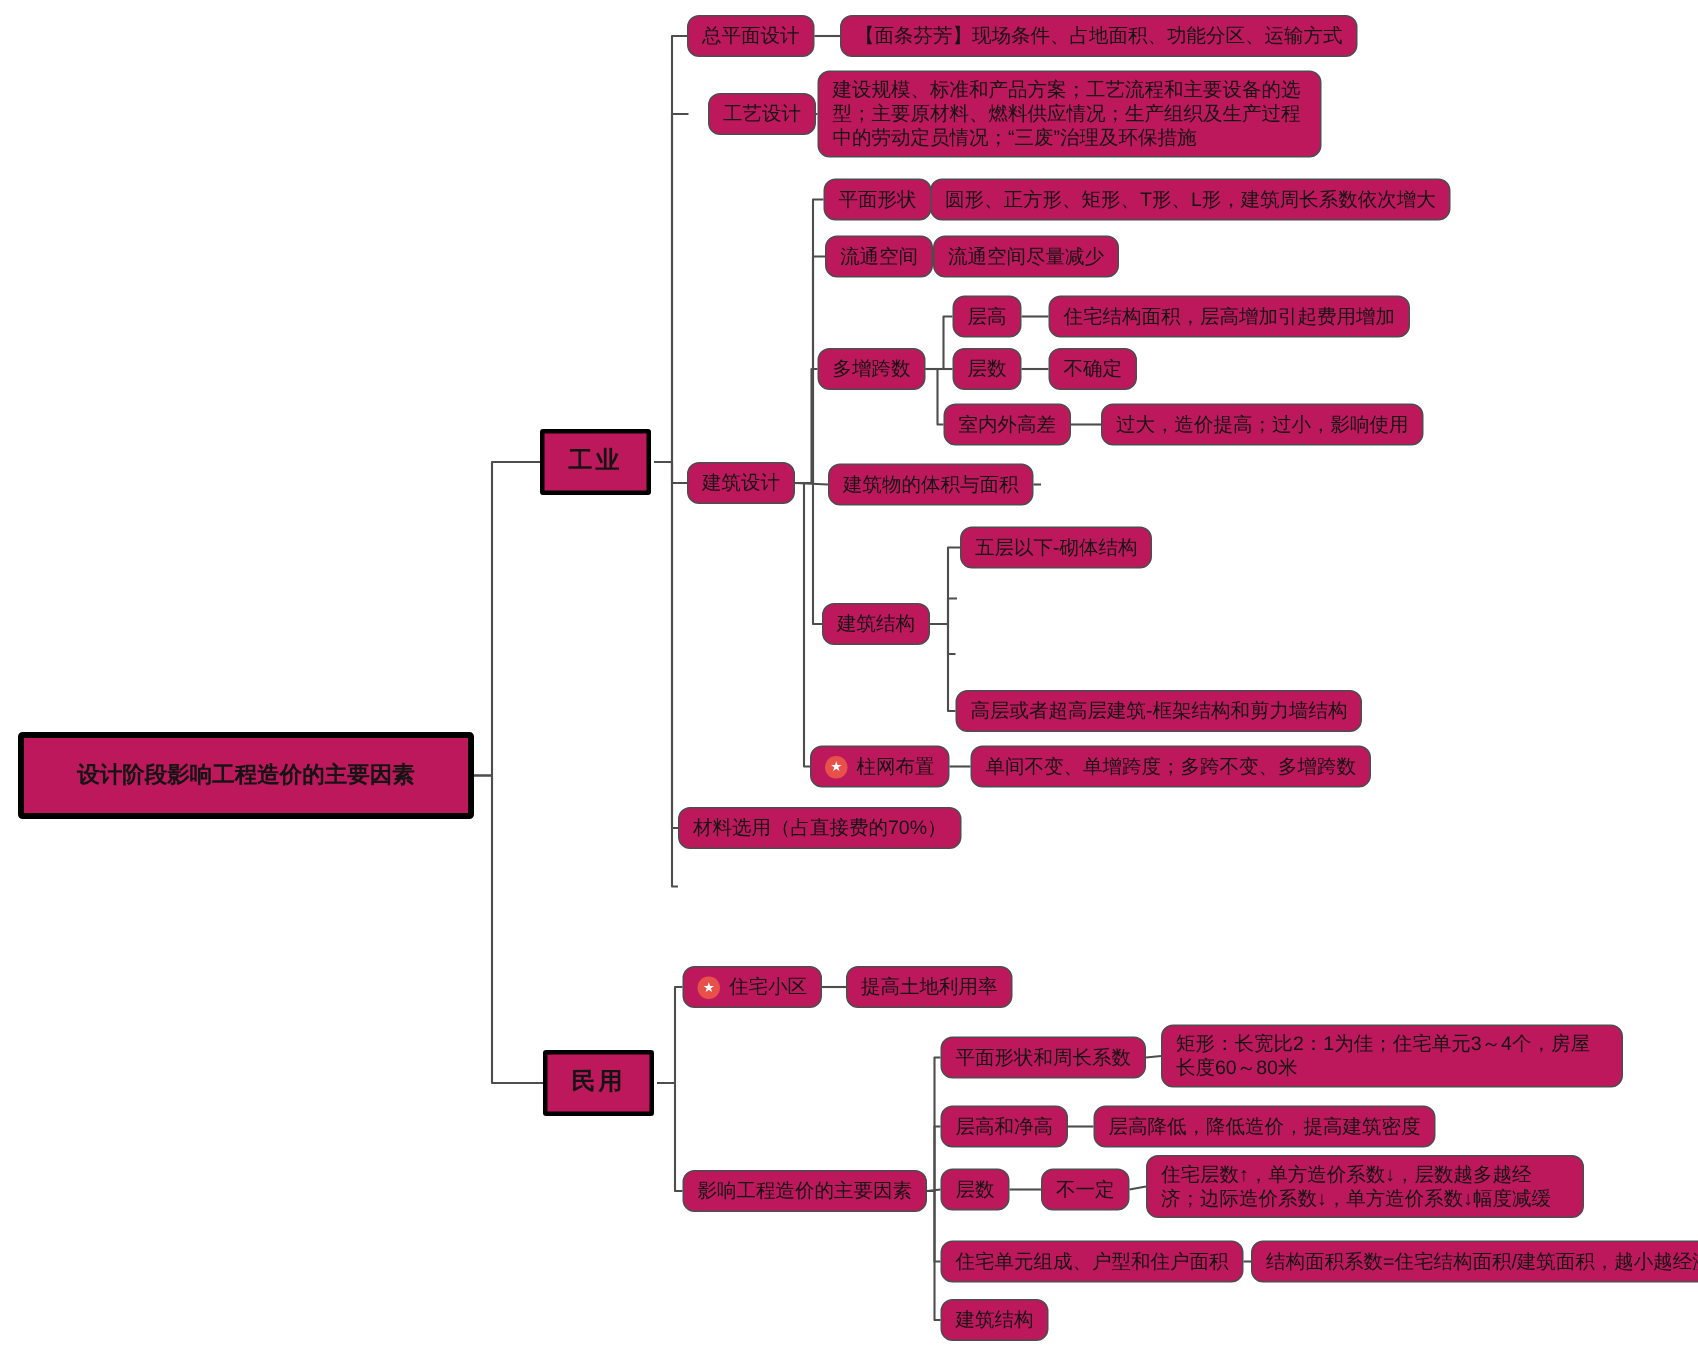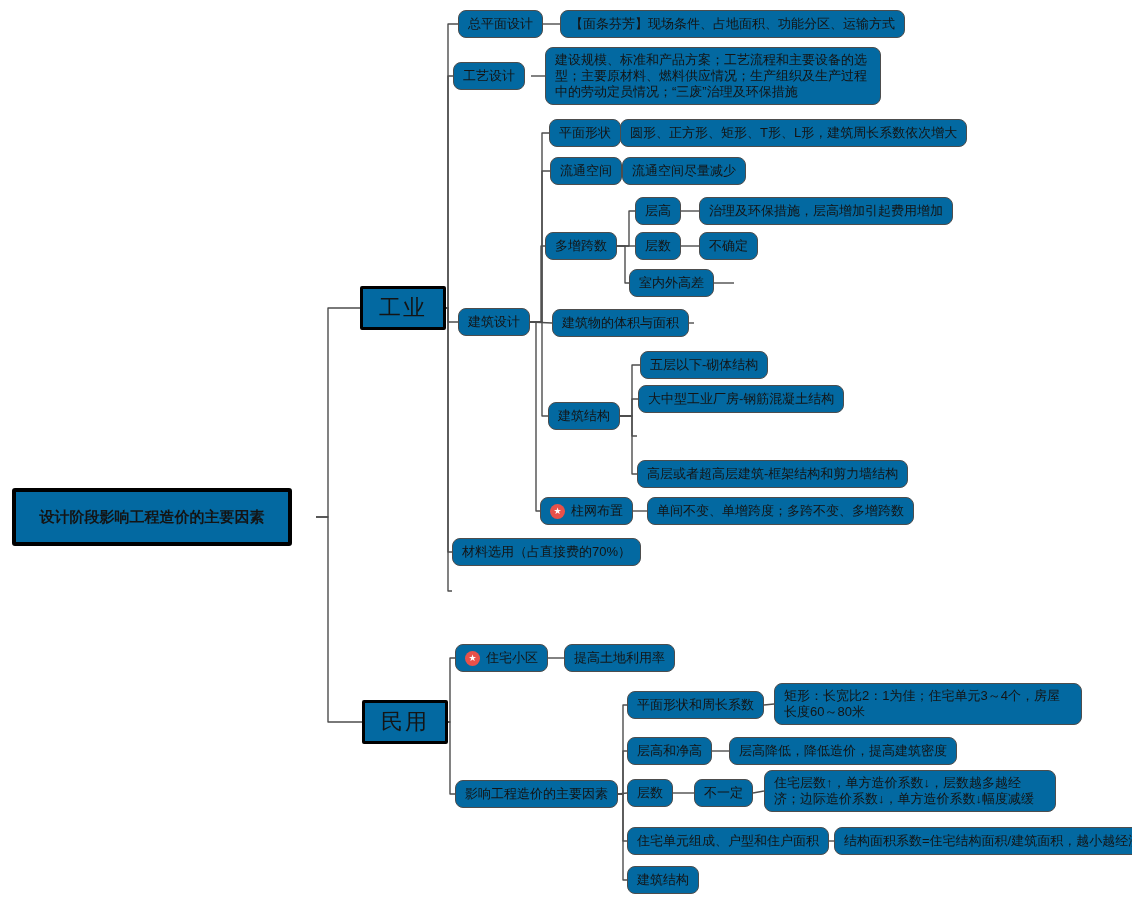--- a/index.html
+++ b/index.html
@@ -2,33 +2,33 @@
 <html style="--border: #4d4d4d; --badge: #e8514a;"><head>
 <meta charset="utf-8">
 <style>
   html,body{margin:0;padding:0;background:#fff;}
   #canvas{
     position:relative;width:1132px;height:905px;background:#fff;overflow:hidden;
     font-family:"Liberation Sans","DejaVu Sans",sans-serif;
   }
   #edges{position:absolute;left:0;top:0;width:1132px;height:905px;z-index:0;}
   .node{
-    position:absolute;z-index:1;background:#0369a1;
+    position:absolute;z-index:1;background:#be185d;
     border:1.4px solid var(--border,#4d4d4d);border-radius:8px;
     padding:4px 9px;font-size:13px;line-height:18px;color:#141414;
     white-space:nowrap;display:flex;align-items:center;gap:6px;box-sizing:content-box;
   }
   .wrap{white-space:normal;line-height:16px;}
   .big{
-    border:3.5px solid #000;border-radius:2px;font-weight:normal;font-size:22px;
+    border:3.5px solid #000;border-radius:2px;font-weight:bold;font-size:16px;
     line-height:22px;padding:8px 16px;justify-content:center;letter-spacing:2px;
   }
   .rootbox{
     border:4px solid #000;border-radius:3px;font-weight:bold;font-size:15px;
-    line-height:18px;padding:16px 0;width:272px;justify-content:center;text-align:center;
+    line-height:18px;padding:16px 12px;width:272px;justify-content:center;text-align:center;
   }
   .badge{
     flex:0 0 auto;width:15px;height:15px;border-radius:50%;
     background:var(--badge,#e8514a);color:#fff;font-size:9px;line-height:15px;
     text-align:center;display:inline-block;font-weight:bold;
   }
 </style>
 </head>
 <body>
 
@@ -78,43 +78,43 @@
       <path d="M618 794 L623 794 L623 880 L627 880" fill="none" stroke="#4d4d4d" stroke-width="1.4" stroke-linejoin="round"></path>
     </svg>
 
   <div class="node rootbox" id="root" style="left:12px;top:488px">设计阶段影响工程造价的主要因素</div>
   <div class="node big" id="ind" style="left:360px;top:286px">工业</div>
   <div class="node big" id="civ" style="left:362px;top:700px">民用</div>
 
   <div class="node" id="sp" style="left:458px;top:10px">总平面设计</div>
   <div class="node" id="sp_n" style="left:560px;top:10px">【面条芬芳】现场条件、占地面积、功能分区、运输方式</div>
 
-  <div class="node" id="proc" style="left:453px;top:62px">工艺设计</div>
+  <div class="node" id="proc" style="left:472px;top:62px">工艺设计</div>
   <div class="node wrap" id="proc_n" style="left:545px;top:47px;width:316px">建设规模、标准和产品方案；工艺流程和主要设备的选型；主要原材料、燃料供应情况；生产组织及生产过程中的劳动定员情况；“三废”治理及环保措施</div>
 
   <div class="node" id="arch" style="left:458px;top:308px">建筑设计</div>
 
   <div class="node" id="shape" style="left:549px;top:119px">平面形状</div>
   <div class="node" id="shape_n" style="left:620px;top:119px">圆形、正方形、矩形、T形、L形，建筑周长系数依次增大</div>
 
   <div class="node" id="circ" style="left:550px;top:157px">流通空间</div>
   <div class="node" id="circ_n" style="left:622px;top:157px">流通空间尽量减少</div>
 
   <div class="node" id="comb" style="left:545px;top:232px">多增跨数</div>
   <div class="node" id="sh" style="left:635px;top:197px">层高</div>
-  <div class="node" id="sh_n" style="left:699px;top:197px">治理及环保措施，层高增加引起费用增加</div>
+  <div class="node" id="sh_n" style="left:699px;top:197px">住宅结构面积，层高增加引起费用增加</div>
   <div class="node" id="sn" style="left:635px;top:232px">层数</div>
   <div class="node" id="sn_n" style="left:699px;top:232px">不确定</div>
   <div class="node" id="hd" style="left:629px;top:269px">室内外高差</div>
+  <div class="node" id="hd_n" style="left:734px;top:269px">过大，造价提高；过小，影响使用</div>
 
   <div class="node" id="vol" style="left:552px;top:309px">建筑物的体积与面积</div>
 
   <div class="node" id="struct" style="left:548px;top:402px">建筑结构</div>
   <div class="node" id="st1" style="left:640px;top:351px">五层以下-砌体结构</div>
-  <div class="node" id="st2" style="left:638px;top:385px">大中型工业厂房-钢筋混凝土结构</div>
   <div class="node" id="st4" style="left:637px;top:460px">高层或者超高层建筑-框架结构和剪力墙结构</div>
 
   <div class="node" id="col" style="left:540px;top:497px">
     <span class="badge">★</span>
     <span>柱网布置</span>
   </div>
   <div class="node" id="col_n" style="left:647px;top:497px">单间不变、单增跨度；多跨不变、多增跨数</div>
 
   <div class="node" id="mat" style="left:452px;top:538px">材料选用（占直接费的70%）</div>
 

